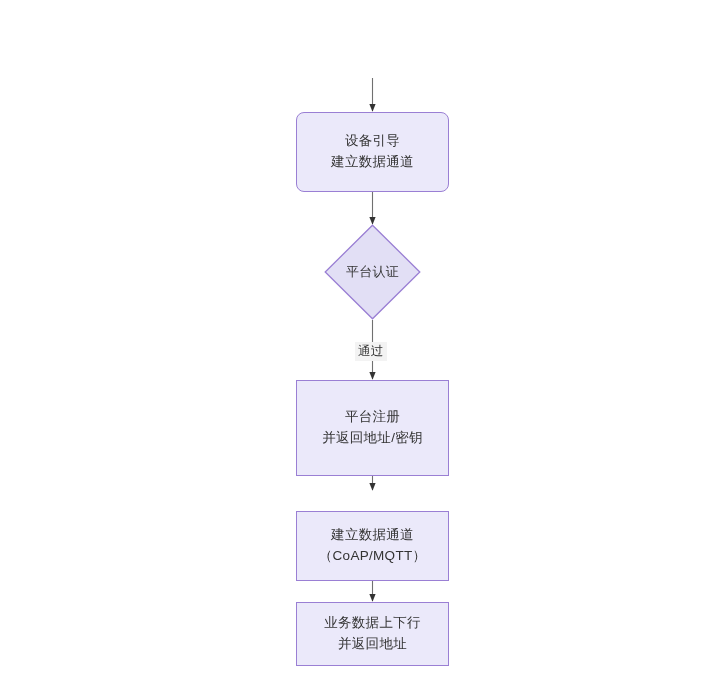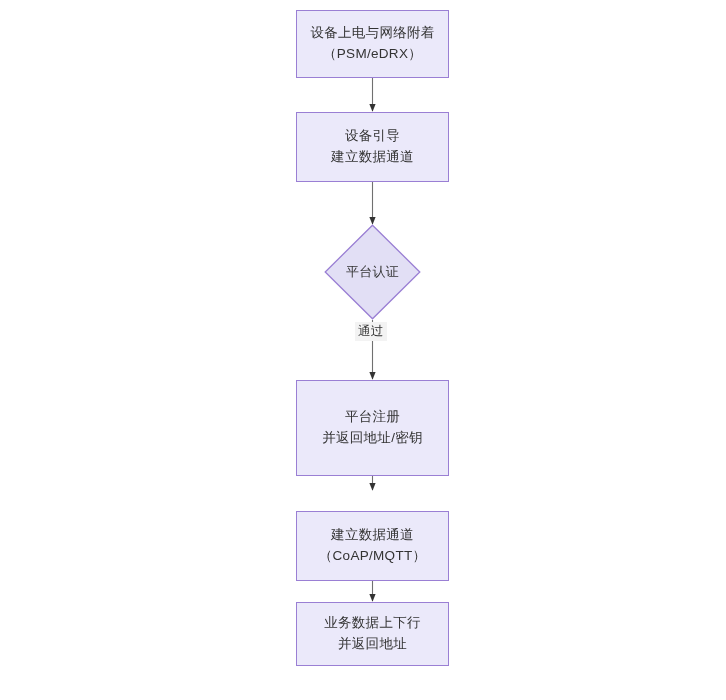--- a/index.html
+++ b/index.html
@@ -111,38 +111,34 @@
 
     <line x1="372.5" y1="182" x2="372.5" y2="224" stroke="#707070" stroke-width="1.1" marker-end="url(#arrowhead)"></line>
 
     <line x1="372.5" y1="320" x2="372.5" y2="379" stroke="#707070" stroke-width="1.1" marker-end="url(#arrowhead)"></line>
 
     <line x1="372.5" y1="456" x2="372.5" y2="490" stroke="#707070" stroke-width="1.1" marker-end="url(#arrowhead)"></line>
 
     <line x1="372.5" y1="561" x2="372.5" y2="601" stroke="#707070" stroke-width="1.1" marker-end="url(#arrowhead)"></line>
   </svg>
 
-  <div class="node" style="left:296px; top:10px; width:153px; height:68px;">
-    <span class="line">设备上电与网络附着</span>
-    <span class="line">（PSM/eDRX）</span>
-  </div>
 
-  <div class="node" style="left:296px; top:112px; width:153px; height:70px;">
+  <div class="node" style="left:296px; top:112px; width:153px; height:80px;border-radius:8px;">
     <span class="line">设备引导</span>
     <span class="line">建立数据通道</span>
   </div>
 
   <div class="decision" style="left:324px; top:224px;">
     <svg class="diamond-shape" viewBox="0 0 97 96" preserveAspectRatio="none">
       <polygon points="48.5,1.2 95.8,48 48.5,94.8 1.2,48" fill="#e2dff5" stroke="#9a7fd4" stroke-width="1.3"></polygon>
     </svg>
     <div class="decision-label">平台认证</div>
   </div>
 
-  <div class="edge-label" style="left:355px; top:322px;">通过</div>
+  <div class="edge-label" style="left:355px; top:342px;">通过</div>
 
   <div class="node" style="left:296px; top:380px; width:153px; height:96px;">
     <span class="line">平台注册</span>
     <span class="line">并返回地址/密钥</span>
   </div>
 
   <div class="node" style="left:296px; top:491px; width:153px; height:70px;margin-top:20px;">
     <span class="line">建立数据通道</span>
     <span class="line">（CoAP/MQTT）</span>
   </div>

